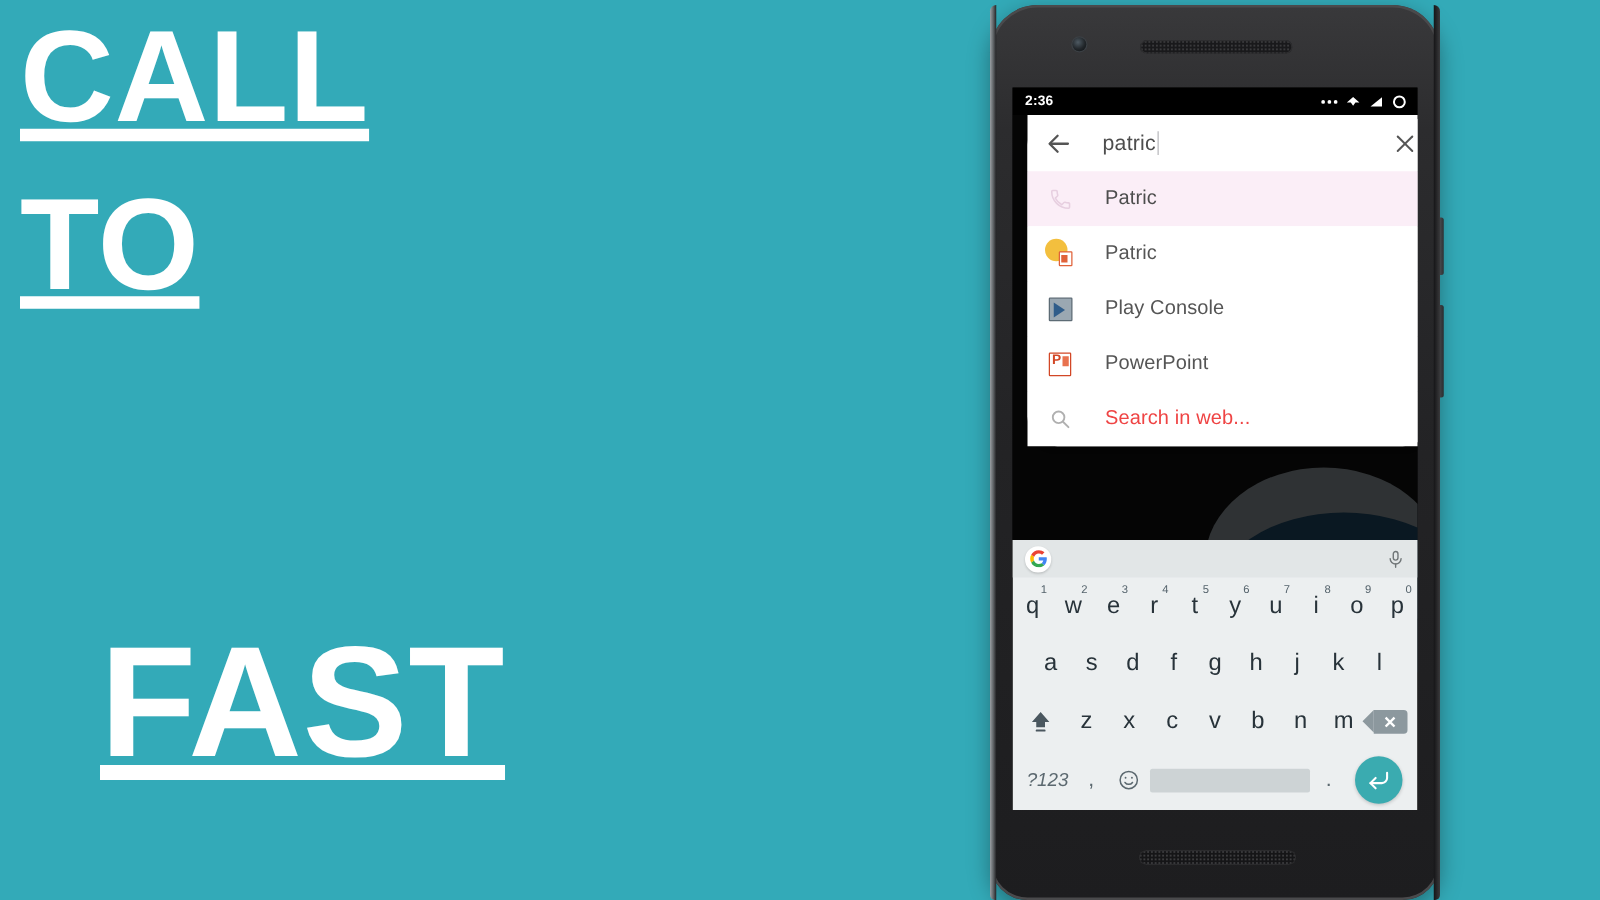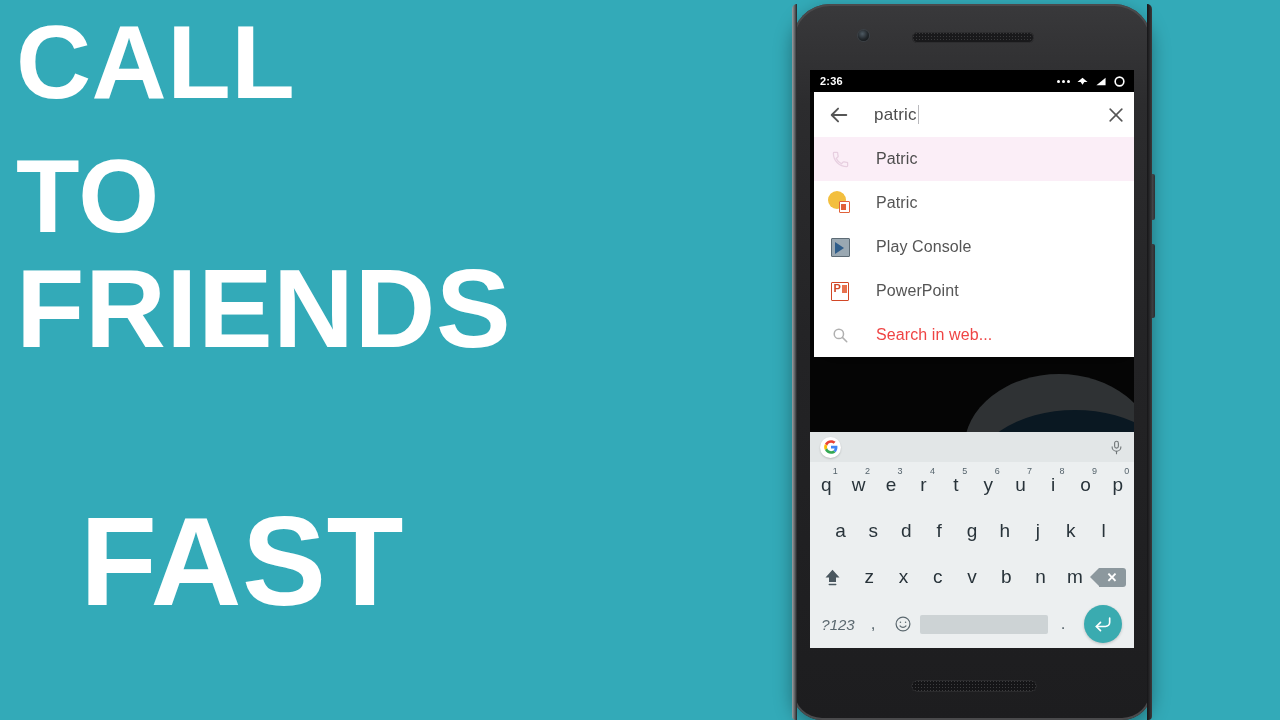--- a/index.html
+++ b/index.html
@@ -17,20 +17,21 @@
 
   
   .headline {
     position: absolute;
     color: #ffffff;
     font-weight: 700;
     letter-spacing: 0.5px;
     line-height: 0.98;
     white-space: nowrap;
     font-family: "Liberation Sans", sans-serif;
+    text-decoration: underline;
   }
   #line-call   { left: 16px; top: 12px;  font-size: 104px; }
   #line-to     { left: 16px; top: 146px; font-size: 104px; }
   #line-friends{ left: 16px; top: 254px; font-size: 112px; }
   #line-fast   { left: 80px; top: 500px; font-size: 126px; text-align: center; }
 
   
   #phone {
     position: absolute;
     left: 792px; top: 4px;
@@ -118,21 +119,21 @@
     background:#2f3234;
   }
   #wallpaper .blob2 {
     position:absolute; right:-46px; top:318px;
     width:210px; height:140px; border-radius:50%;
     background:#0a1822;
   }
 
   
   #search-panel {
-    position:absolute; left:4px; top:22px; width:100%;
+    position:absolute; left:12px; top:22px; width:100%;
     background:#fff;
     box-shadow: 0 2px 4px rgba(0,0,0,.3);
     border-radius: 24px;
   }
   #search-bar {
     height:45px; display:flex; align-items:center;
     padding:0 12px 0 14px; background:#fff;
   }
   #back-arrow { width:22px; height:22px; flex:0 0 22px; color:#555; }
   #search-value-wrap {
@@ -285,21 +286,20 @@
   .icon-emoji { width:18px; height:18px; color:#5b686f; }
   .icon-enter { width:20px; height:20px; color:#fff; }
 </style>
 </head>
 <body>
 
 <div id="stage">
 
   <div class="headline" id="line-call">CALL</div>
   <div class="headline" id="line-to">TO</div>
-  <div class="headline" id="line-friends">FRIENDS</div>
   <div class="headline" id="line-fast">FAST</div>
 
   <div id="phone">
     <div id="front-camera"></div>
     <div id="earpiece-grille"></div>
     <div id="bottom-speaker"></div>
     <div id="power-button"></div>
     <div id="volume-button"></div>
 
     <div id="screen">

